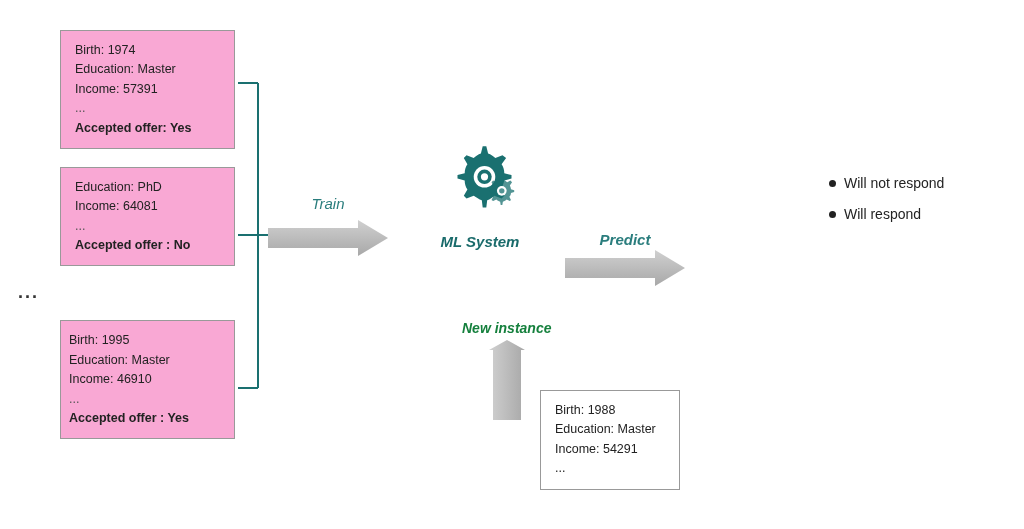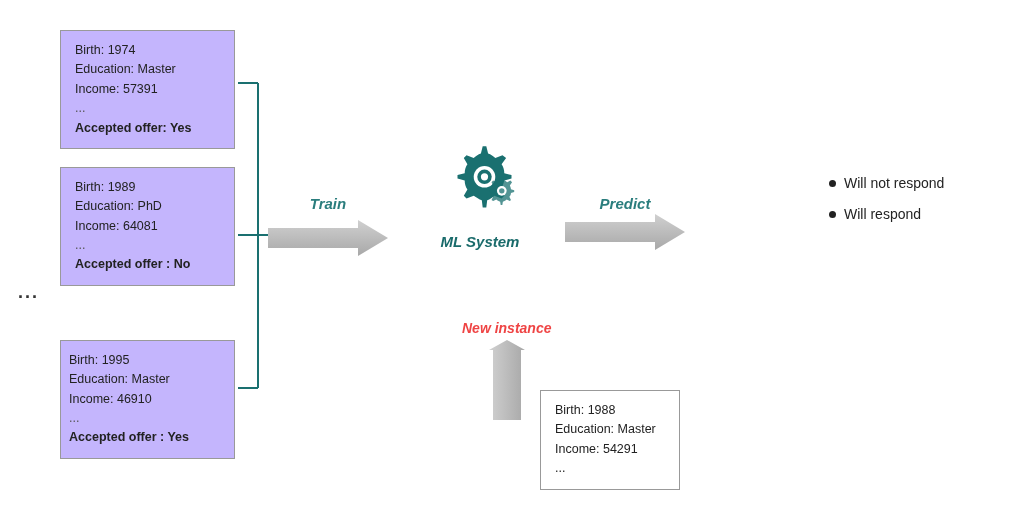--- a/index.html
+++ b/index.html
@@ -25,21 +25,21 @@
     .cards-column {
       display: flex;
       flex-direction: column;
       gap: 18px;
       position: absolute;
       left: 60px;
       top: 30px;
     }
 
     .data-card {
-      background: #c4b5fd;
+      background: #f9a8d4;
       border: 1.5px solid #999;
       padding: 10px 14px;
       width: 175px;
       font-size: 12.5px;
       color: #222;
       line-height: 1.55;
     }
 
     .data-card .accepted {
       font-weight: bold;
@@ -67,21 +67,21 @@
       top: 195px;
       display: flex;
       flex-direction: column;
       align-items: center;
     }
 
     .train-label {
       color: #2a7d7d;
       font-size: 15px;
       font-style: italic;
-      font-weight: 700;
+      font-weight: 400;
       margin-bottom: 8px;
     }
 
     .arrow-right {
       width: 120px;
       height: 36px;
       position: relative;
     }
 
     .arrow-right svg {
@@ -122,20 +122,21 @@
       flex-direction: column;
       align-items: center;
     }
 
     .predict-label {
       color: #2a7d7d;
       font-size: 15px;
       font-style: italic;
       font-weight: 600;
       margin-bottom: 2px;
+      margin-top: 36px;
     }
 
     
     .output-box {
       position: absolute;
       right: 20px;
       top: 150px;
       width: 195px;
       padding: 18px 20px;
       font-size: 14px;
@@ -161,21 +162,21 @@
     .new-instance-container {
       position: absolute;
       left: 462px;
       top: 320px;
       display: flex;
       flex-direction: column;
       align-items: center;
     }
 
     .new-instance-label {
-      color: #ef4444;
+      color: #15803d;
       font-size: 14px;
       font-style: italic;
       font-weight: 600;
       margin-bottom: 4px;
     }
 
     
     .new-instance-card {
       position: absolute;
       left: 540px;
@@ -203,21 +204,20 @@
 
   <div class="cards-column">
     <div class="data-card">
       <div>Birth: 1974</div>
       <div>Education: Master</div>
       <div>Income: 57391</div>
       <div class="dots">...</div>
       <div class="accepted">Accepted offer: Yes</div>
     </div>
     <div class="data-card">
-      <div>Birth: 1989</div>
       <div>Education: PhD</div>
       <div>Income: 64081</div>
       <div class="dots">...</div>
       <div class="accepted">Accepted offer : No</div>
     </div>
     <div class="data-card" style="margin-top: 36px; padding-left: 8px;">
       <div>Birth: 1995</div>
       <div>Education: Master</div>
       <div>Income: 46910</div>
       <div class="dots">...</div>

